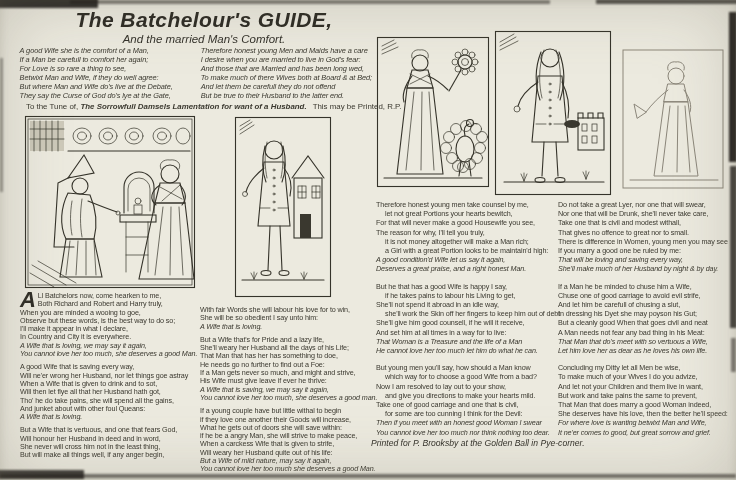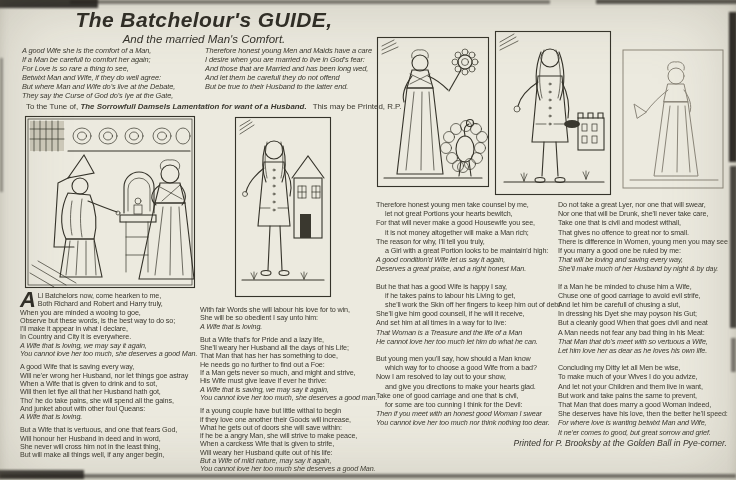--- a/index.html
+++ b/index.html
@@ -26,21 +26,21 @@
   .col3{left:376px;top:200px;width:178px;}
   .col4{left:558px;top:200px;width:176px;}
   .stanza{margin-bottom:5px;}
   .col3 .stanza,.col4 .stanza{margin-bottom:8px;}
   .line{line-height:8.3px;white-space:nowrap;letter-spacing:-.12px;}
   .col3 .line,.col4 .line{line-height:9.2px;}
   .line.it{font-style:italic;}
   .line.ind{margin-left:9px;}
   .dropcap{float:left;font-size:22px;line-height:16px;padding:0 2px 0 0;font-style:italic;font-weight:bold;color:#2e2c25;}
   
-  .imprint{position:absolute;left:371px;top:438px;width:356px;text-align:right;font-style:italic;font-size:8.6px;color:#33312a;}
+  .imprint{position:absolute;left:371px;top:438px;width:356px;text-align:left;font-style:italic;font-size:8.6px;color:#33312a;}
   
   .wc{position:absolute;}
   .wc svg{display:block;}
   .wc1{left:24px;top:115px;}
   .wc2{left:234px;top:116px;}
   .wc3{left:376px;top:36px;}
   .wc4{left:494px;top:30px;}
   .wc5{left:620px;top:44px;}
   
   .smudge{position:absolute;background:#161310;filter:blur(1px);}
@@ -73,20 +73,21 @@
         <div class="iline">If a Man be carefull to comfort her again;</div>
         <div class="iline">For Love is so rare a thing to see,</div>
         <div class="iline">Betwixt Man and Wife, if they do well agree:</div>
         <div class="iline">But where Man and Wife do's live at the Debate,</div>
         <div class="iline">They say the Curse of God do's lye at the Gate,</div>
       </div>
     <div class="intro-col">
         <div class="iline">Therefore honest young Men and Maids have a care</div>
         <div class="iline">I desire when you are married to live in God's fear:</div>
         <div class="iline">And those that are Married and has been long wed,</div>
+        <div class="iline">To make much of there Wives both at Board &amp; at Bed;</div>
         <div class="iline">And let them be carefull they do not offend</div>
         <div class="iline">But be true to their Husband to the latter end.</div>
       </div>
   </div>
 
   <div class="tune">
     <span><span class="tune-prefix">To the Tune of,</span> <span class="tune-title">The Sorrowfull Damsels Lamentation for want of a Husband.</span></span>
     <span class="license">This may be Printed, R.P.</span>
   </div>
 
@@ -314,40 +315,41 @@
         <div class="line">Will weary her Husband quite out of his life:</div>
         <div class="line it">But a Wife of mild nature, may say it again,</div>
         <div class="line it">You cannot love her too much she deserves a good Man.</div>
       </div>
     </div>
   <div class="vcol col3">
       <div class="stanza">
         <div class="line">Therefore honest young men take counsel by me,</div>
         <div class="line ind">let not great Portions your hearts bewitch,</div>
         <div class="line">For that will never make a good Housewife you see,</div>
+        <div class="line">The reason for why, I'll tell you truly,</div>
         <div class="line ind">it is not money altogether will make a Man rich;</div>
-        <div class="line">The reason for why, I'll tell you truly,</div>
         <div class="line ind">a Girl with a great Portion looks to be maintain'd high:</div>
         <div class="line it">A good condition'd Wife let us say it again,</div>
         <div class="line it">Deserves a great praise, and a right honest Man.</div>
       </div>
       <div class="stanza">
         <div class="line">But he that has a good Wife is happy I say,</div>
         <div class="line ind">if he takes pains to labour his Living to get,</div>
+        <div class="line">She'll not spend it abroad in an idle way,</div>
         <div class="line ind">she'll work the Skin off her fingers to keep him out of debt</div>
         <div class="line">She'll give him good counsell, if he will it receive,</div>
         <div class="line">And set him at all times in a way for to live:</div>
         <div class="line it">That Woman is a Treasure and the life of a Man</div>
         <div class="line it">He cannot love her too much let him do what he can.</div>
       </div>
       <div class="stanza">
         <div class="line">But young men you'll say, how should a Man know</div>
         <div class="line ind">which way for to choose a good Wife from a bad?</div>
         <div class="line">Now I am resolved to lay out to your show,</div>
-        <div class="line ind">and give you directions to make your hearts glad.</div>
+        <div class="line ind">and give you directions to make your hearts mild.</div>
         <div class="line">Take one of good carriage and one that is civil,</div>
         <div class="line ind">for some are too cunning I think for the Devil:</div>
         <div class="line it">Then if you meet with an honest good Woman I swear</div>
         <div class="line it">You cannot love her too much nor think nothing too dear.</div>
       </div>
     </div>
   <div class="vcol col4">
       <div class="stanza">
         <div class="line">Do not take a great Lyer, nor one that will swear,</div>
         <div class="line">Nor one that will be Drunk, she'll never take care,</div>

